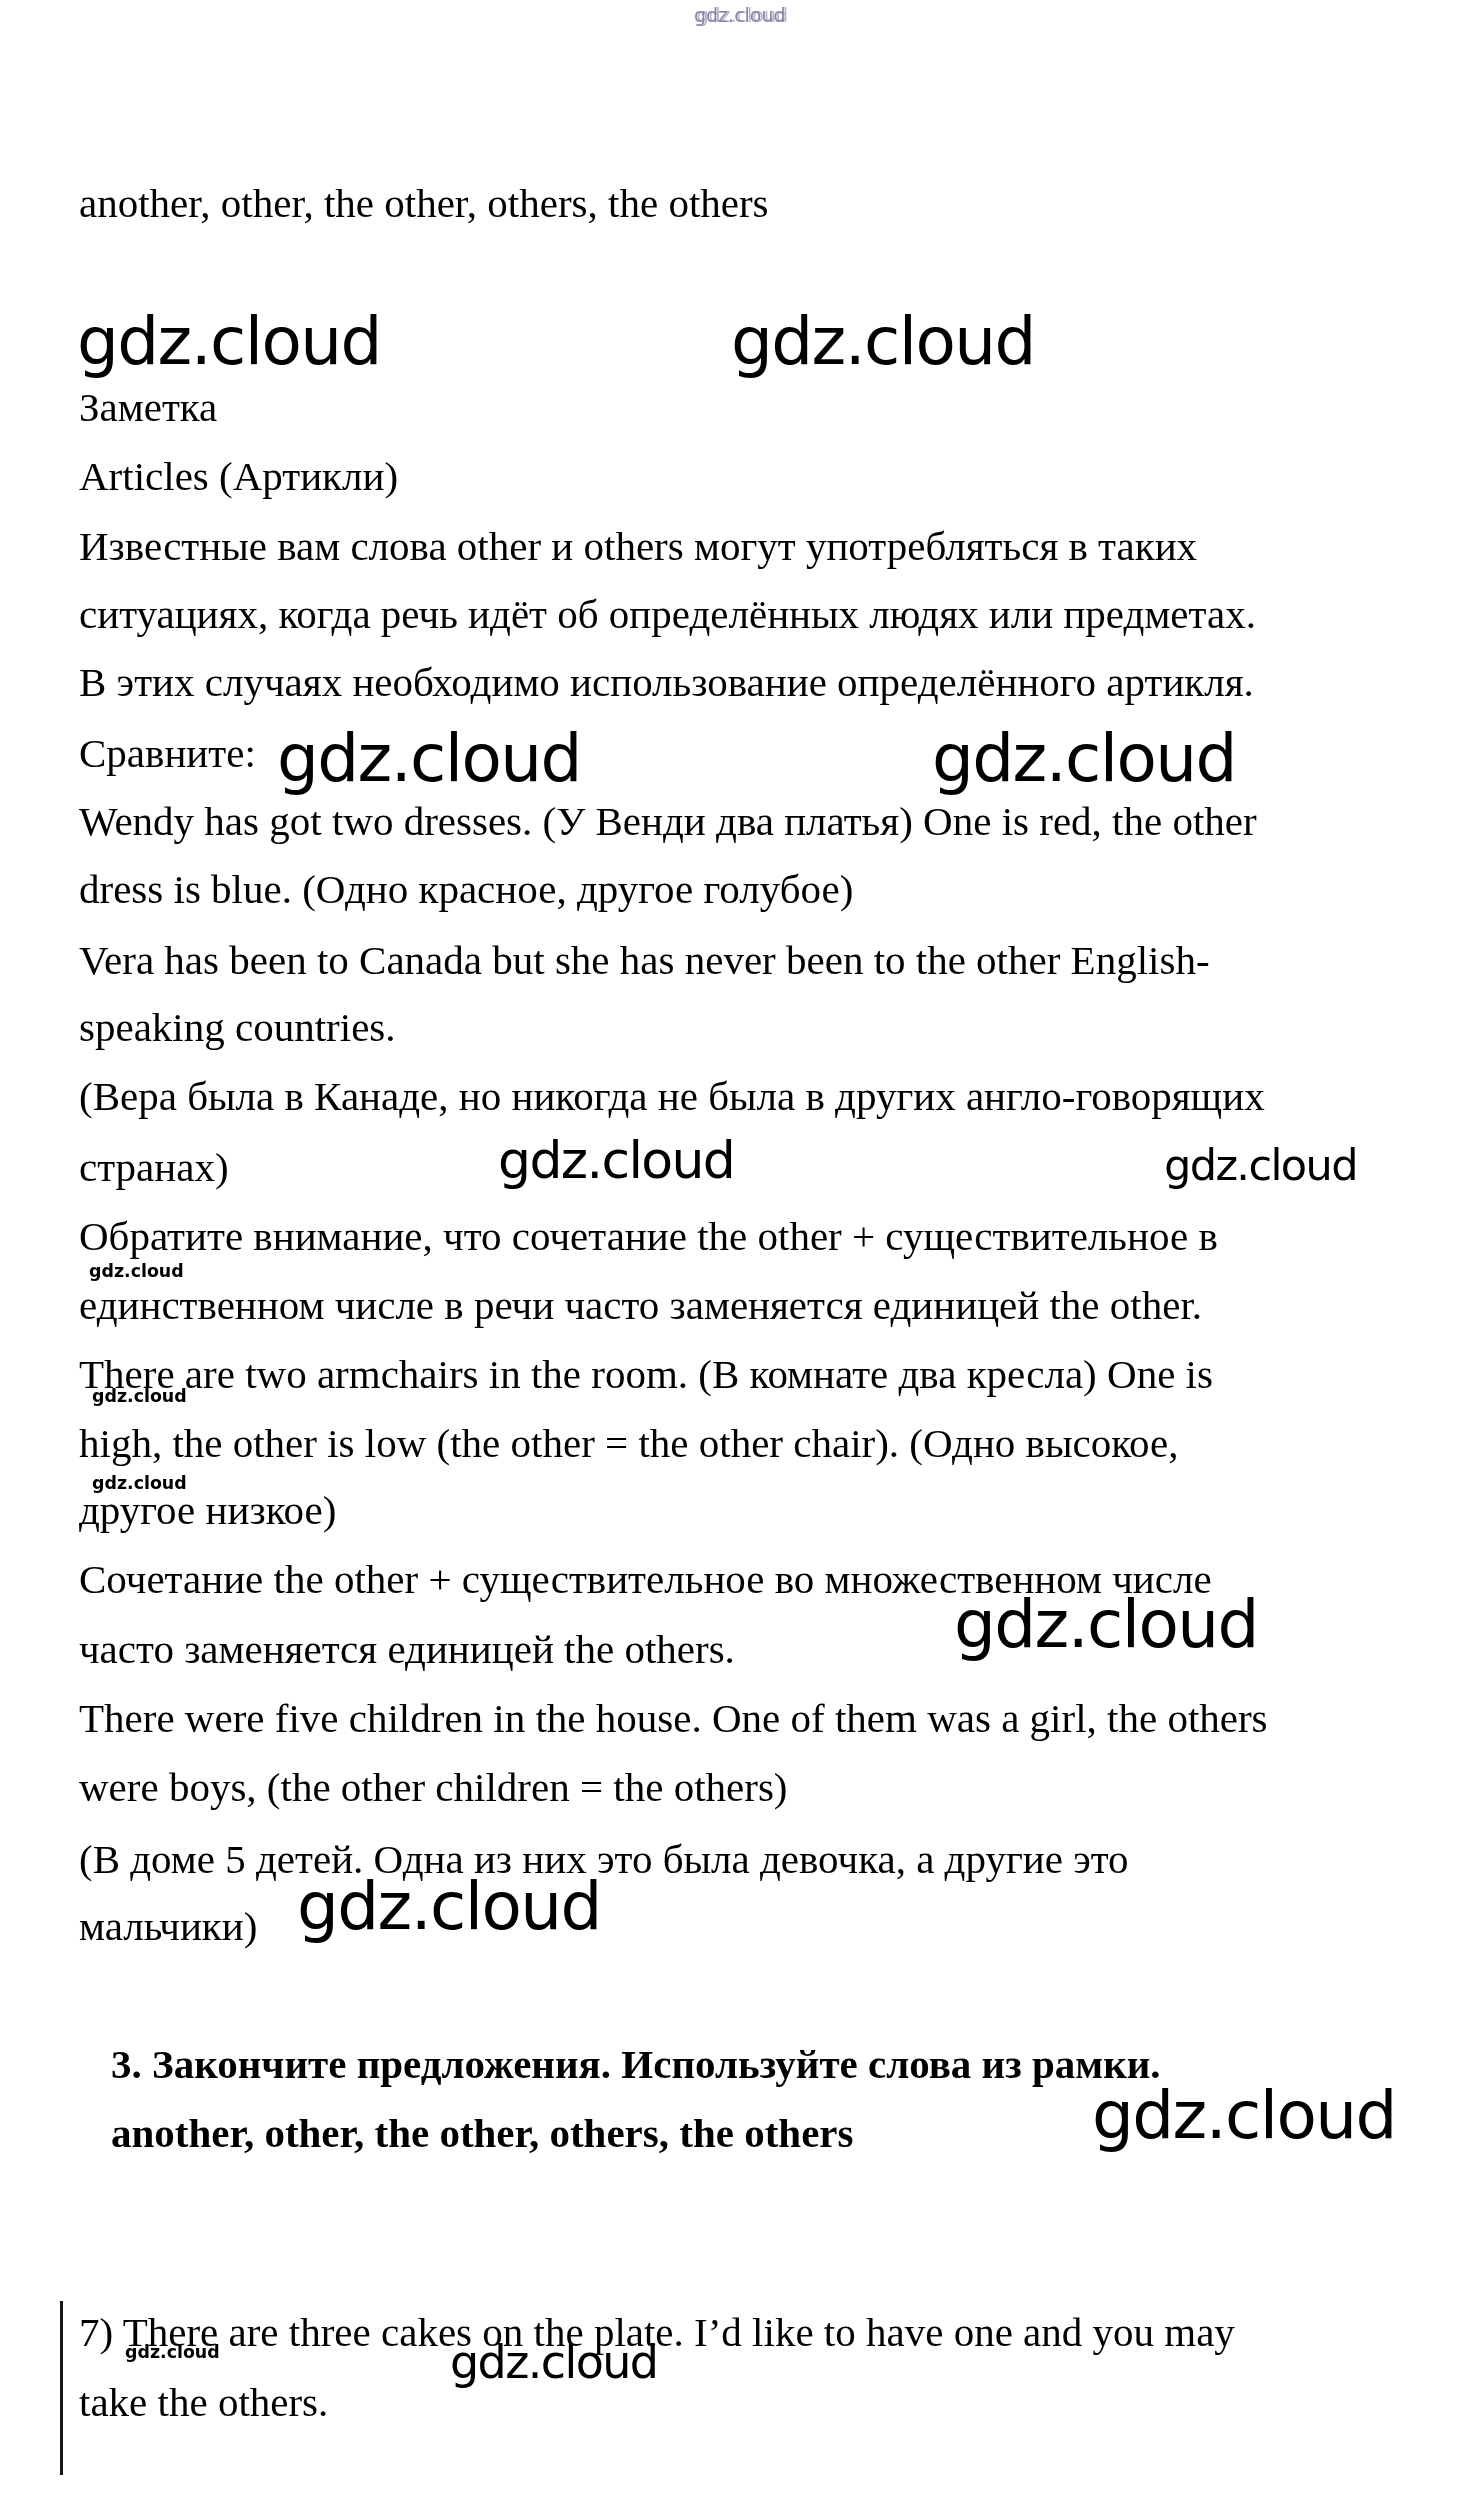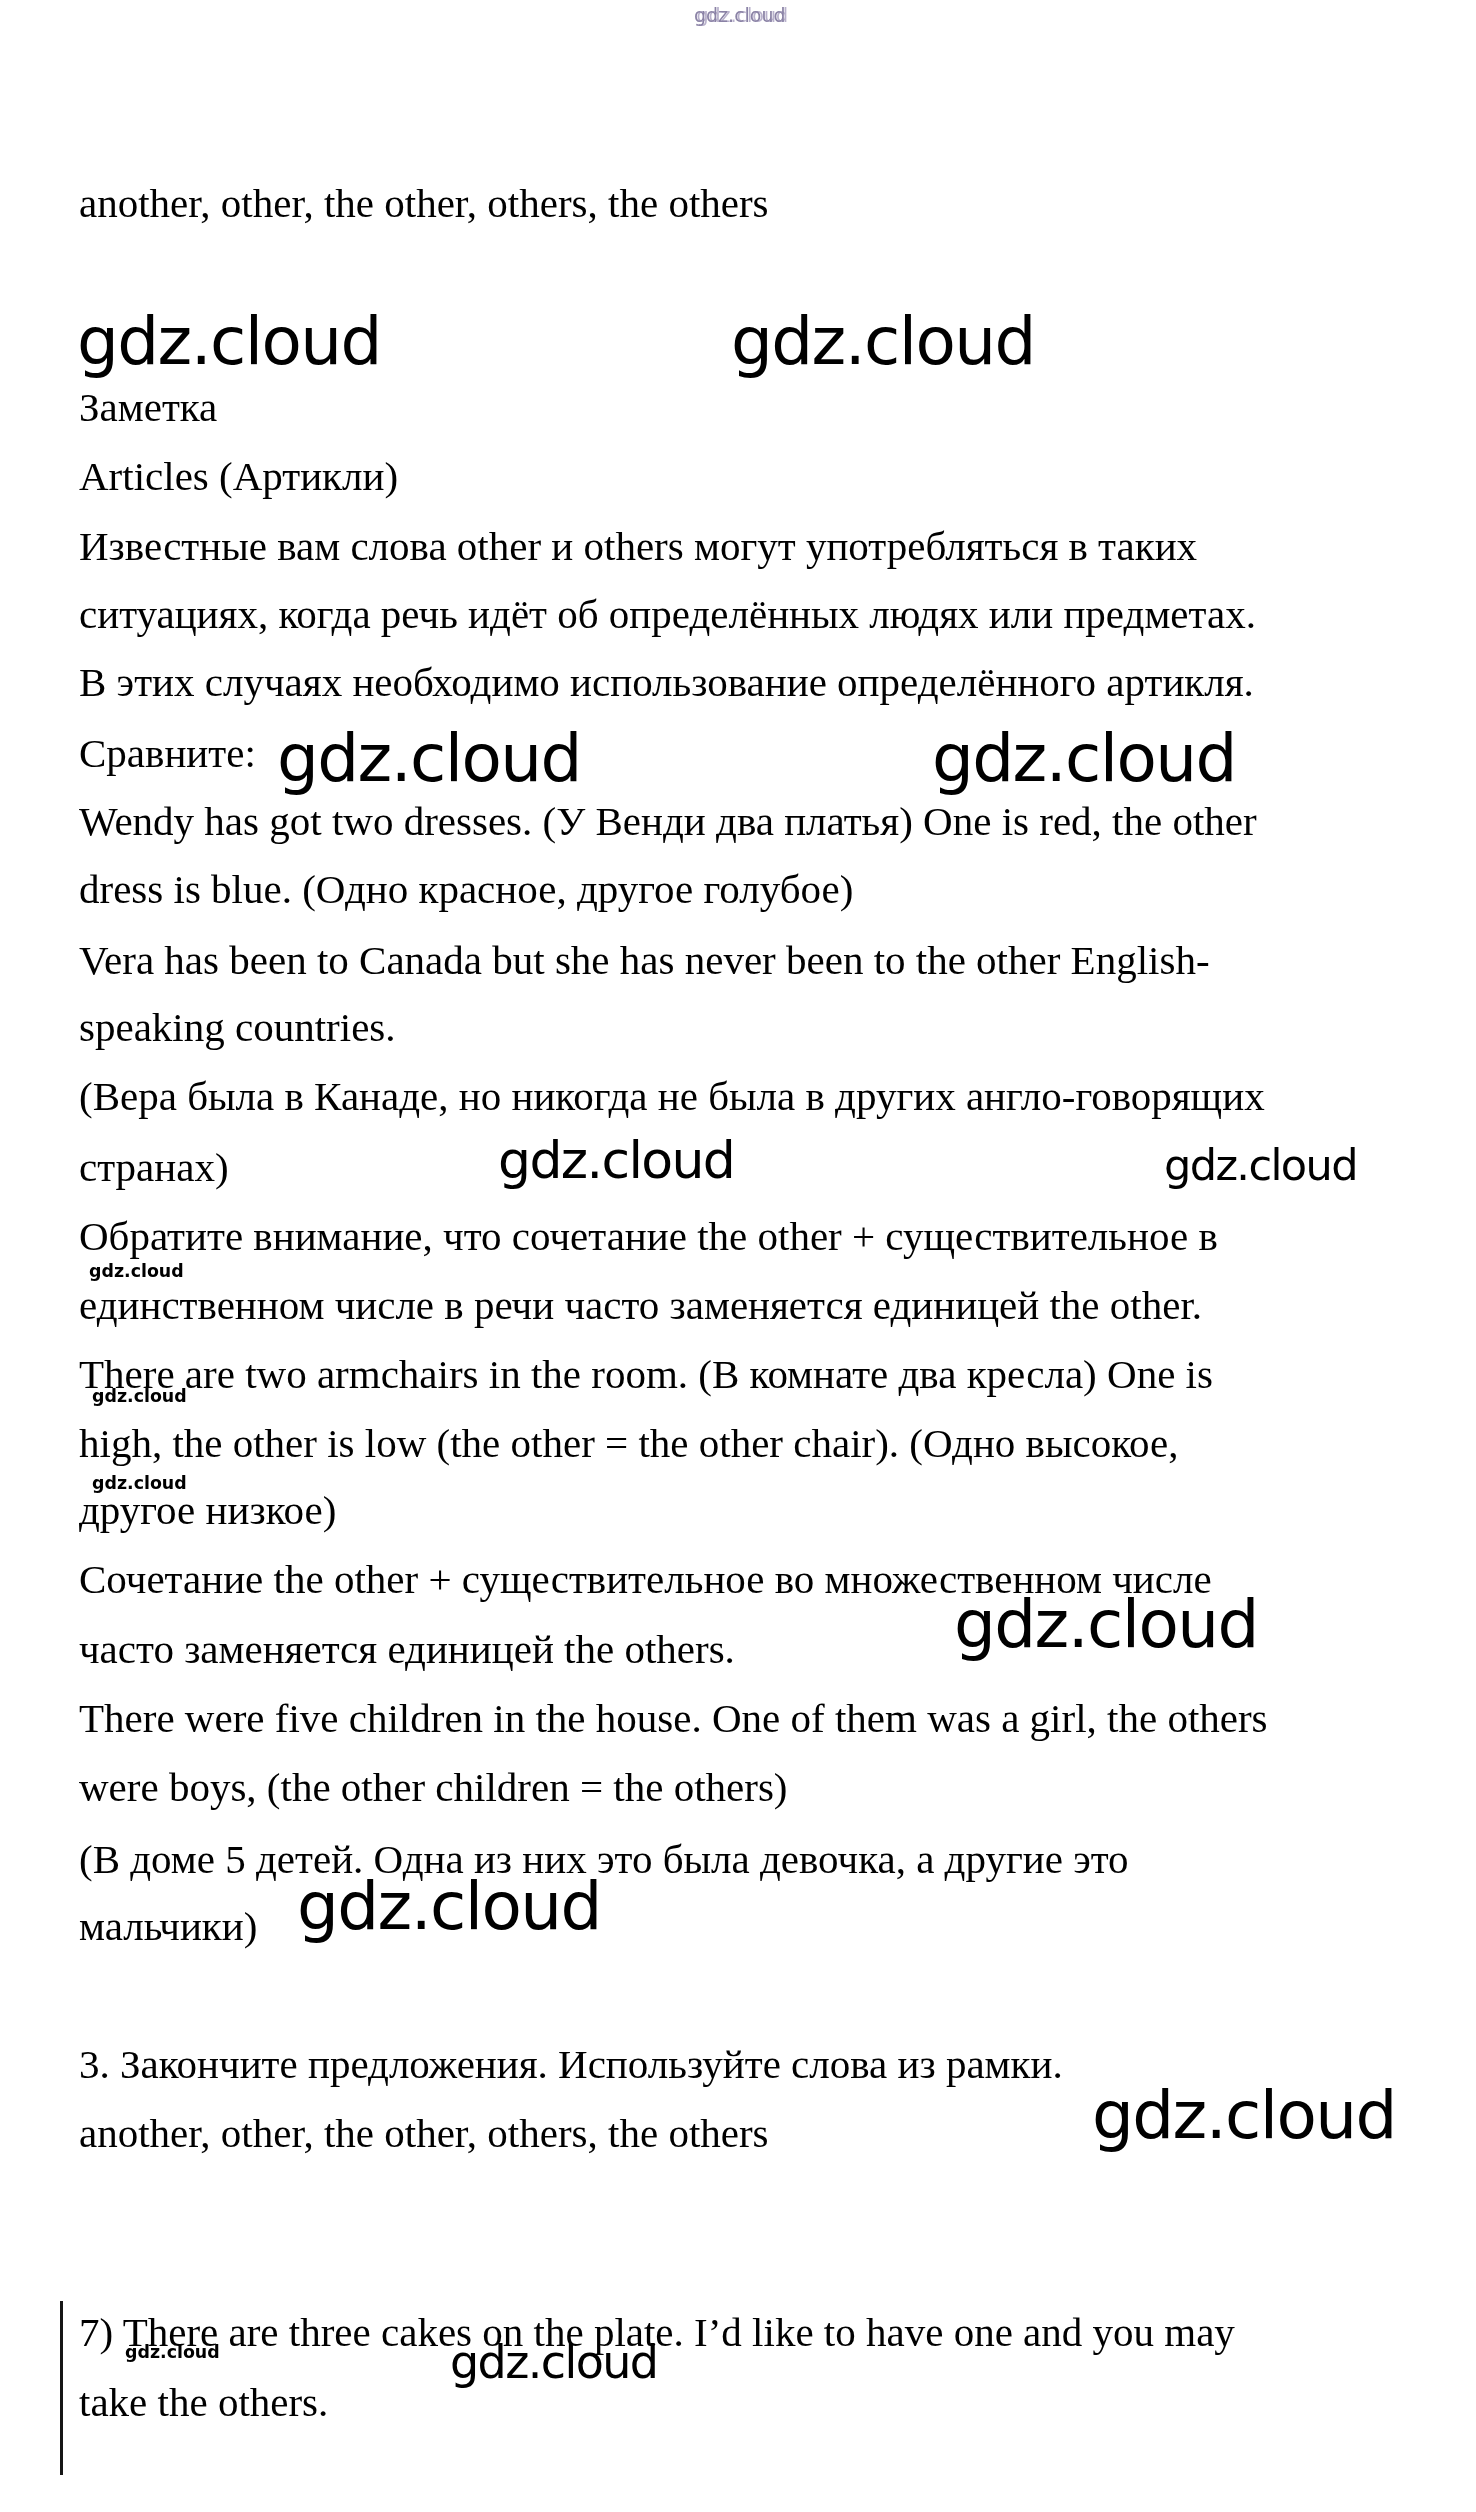--- a/index.html
+++ b/index.html
@@ -18,21 +18,21 @@
   }
   
   .t {
     position: absolute;
     font-family: "Liberation Serif", serif;
     font-size: 41px;
     line-height: 1.2;
     color: #000000;
     white-space: nowrap;
   }
-  .b { font-weight: normal; }
+  .b { font-weight: bold; margin-left: 32px; }
   
   .wm {
     position: absolute;
     font-family: "DejaVu Sans", sans-serif;
     color: #000000;
     white-space: nowrap;
     letter-spacing: -1.6px;
     line-height: 1;
   }
   .wm-lg { font-size: 66px; }

